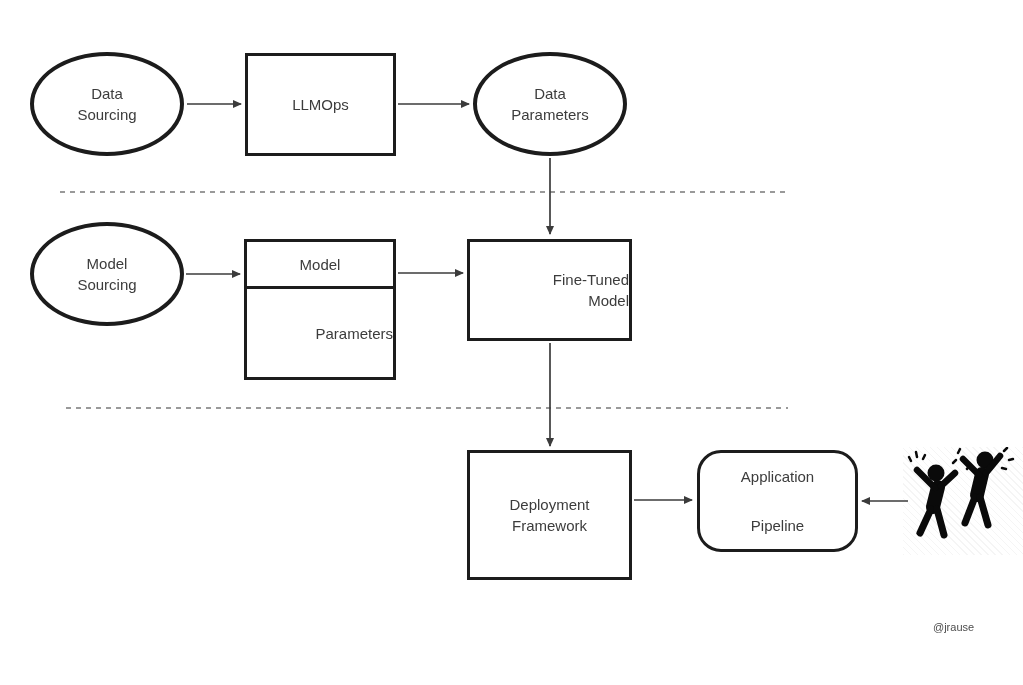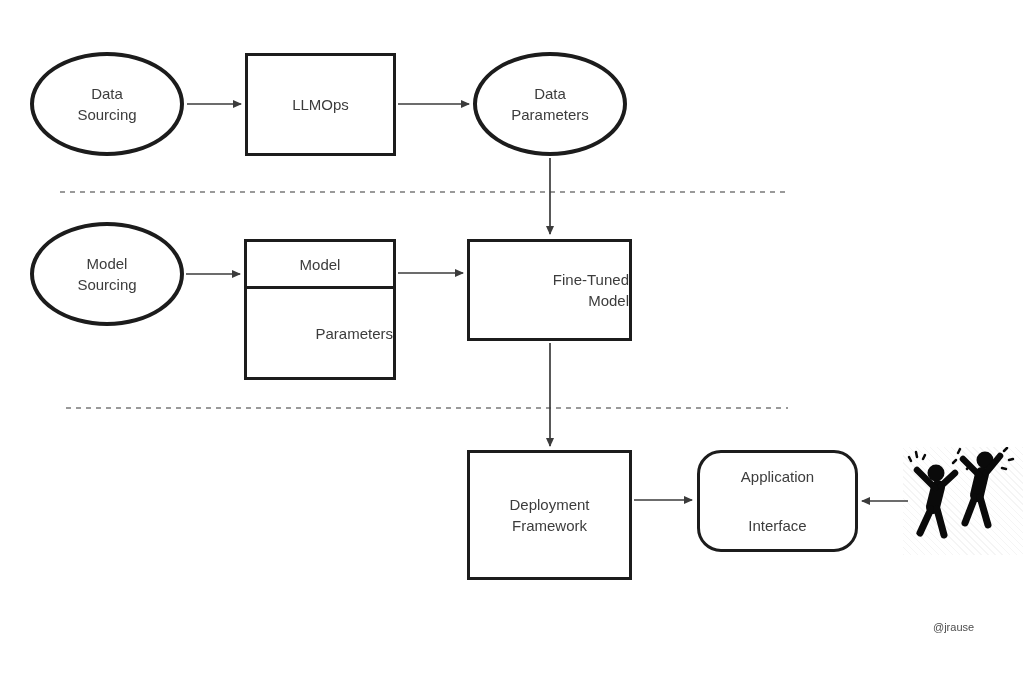--- a/index.html
+++ b/index.html
@@ -118,21 +118,21 @@
     <span>Model</span>
   </div>
 
   <div class="node rect" style="left:467px; top:450px; width:165px; height:130px;">
     <span>Deployment</span>
     <span>Framework</span>
   </div>
 
   <div class="node rounded" style="left:697px; top:450px; width:161px; height:102px;">
     <span>Application</span>
-    <span>Interface</span>
+    <span>Pipeline</span>
   </div>
 
   <div id="people-icon-wrap">
     <svg width="120" height="108" viewBox="0 0 120 108">
       <g stroke="#0a0a0a" fill="#0a0a0a" stroke-linecap="round">
 
         <circle cx="33" cy="26" r="8.5" stroke="none"></circle>
         <line x1="35" y1="40" x2="30" y2="60" stroke-width="14"></line>
         <line x1="32" y1="41" x2="14" y2="23" stroke-width="6.5"></line>
         <line x1="38" y1="39" x2="52" y2="26" stroke-width="6.5"></line>

